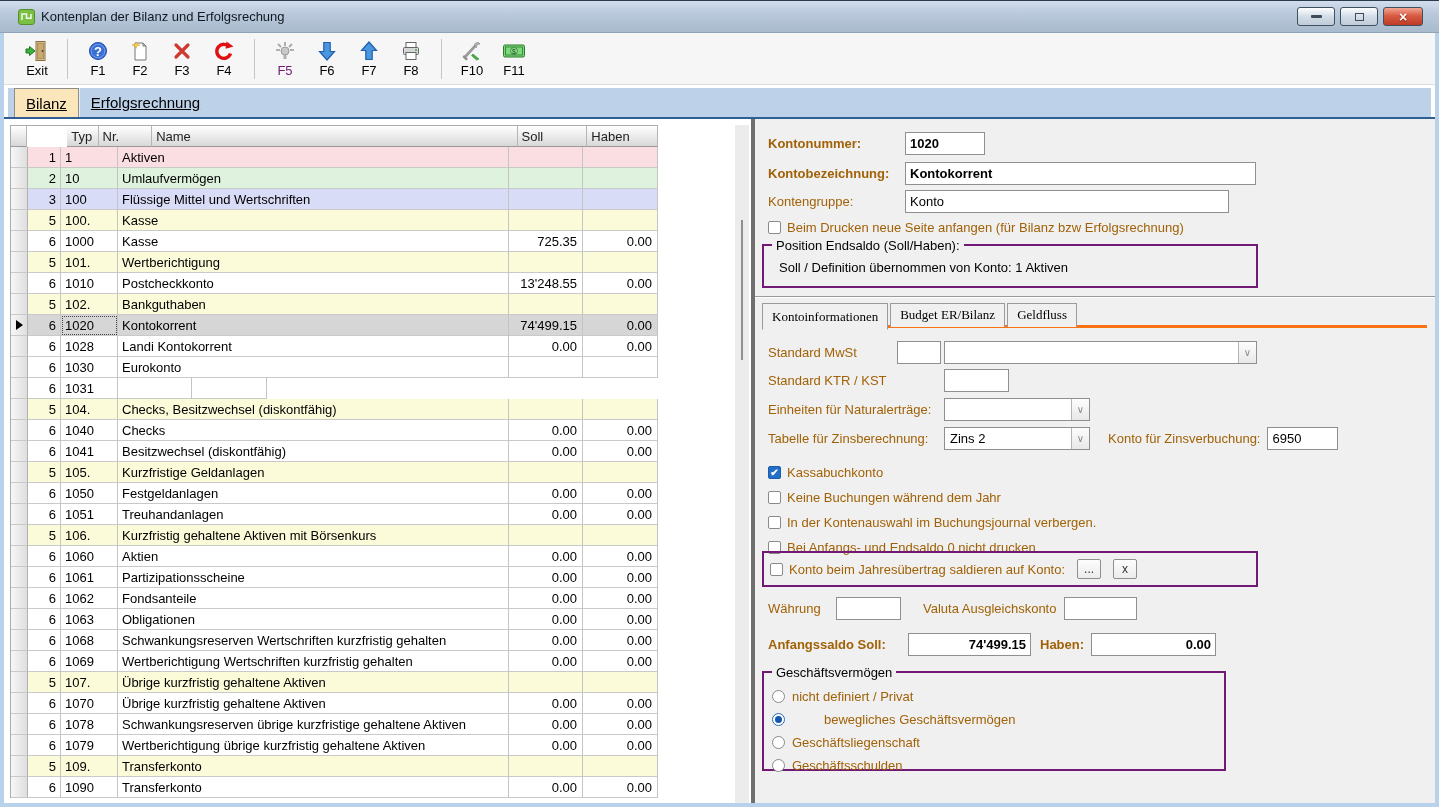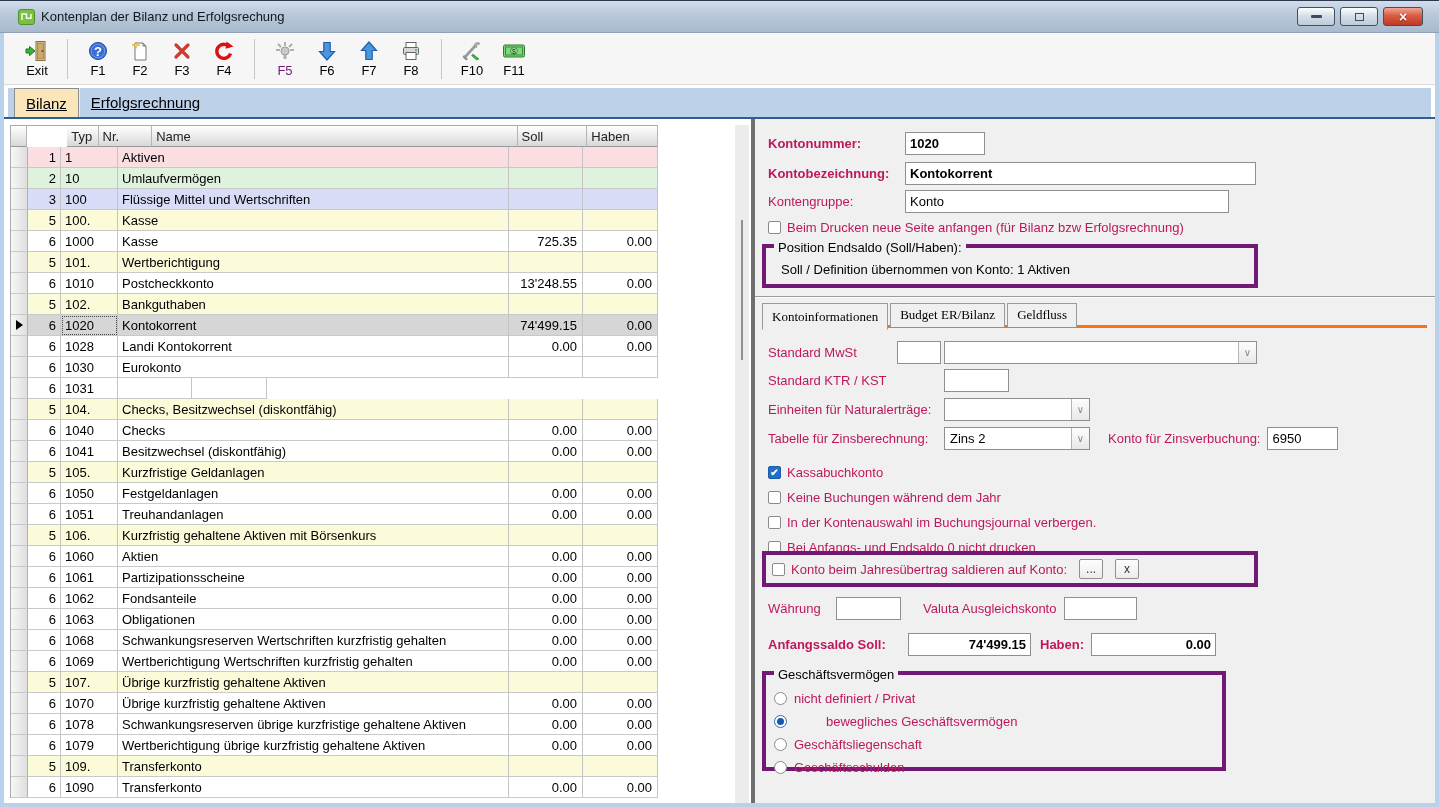--- a/index.html
+++ b/index.html
@@ -70,38 +70,38 @@
   .trow.selected .cell:not(.c-sel) { background:#d6d6d6; }
   .trow.selected .c-nr { outline:1px dotted #444; outline-offset:-2px; }
   .sel-arrow { display:none; width:0; height:0; border-left:7px solid #000; border-top:5px solid transparent; border-bottom:5px solid transparent; }
   .trow.selected .sel-arrow { display:block; }
 
   .vscroll { position:absolute; right:2px; top:6px; bottom:0; width:14px; background:#ececec; }
   .vscroll .thumb { position:absolute; left:6px; top:95px; width:2px; height:140px; background:#8f8f8f; }
 
   
   .r-row { position:absolute; left:13px; right:8px; display:flex; align-items:center; }
-  .lbl { color:#be185d; }
+  .lbl { color:#a16207; }
   .b { font-weight:bold; }
   input.fld { height:23px; border:1px solid #8f8f8f; background:#fff; font-family:"Liberation Sans",sans-serif;
               font-size:13px; padding:0 4px; outline:none; }
   input.fld.b { font-weight:bold; }
   input.fld.num { text-align:right; }
   .selbox { height:23px; border:1px solid #8f8f8f; background:#fff; display:flex; align-items:center; }
   .selbox .selval { flex:1; padding:0 5px; font-size:13px; }
   .chev { width:18px; height:100%; border-left:1px solid #b5b5b5; background:linear-gradient(#fdfdfd,#e8e8e8);
           color:#8a8a8a; font-size:10px; display:flex; align-items:center; justify-content:center; }
   .cb { width:13px; height:13px; border:1px solid #8a8a8a; border-radius:2px; background:#fff; flex:0 0 auto;
         display:flex; align-items:center; justify-content:center; margin-right:6px; }
   .cb.checked { background:#2070c8; border-color:#1a5ca8; color:#fff; font-size:10px; font-weight:bold; }
   .rb { width:13px; height:13px; border:1px solid #8a8a8a; border-radius:50%; background:#fff; flex:0 0 auto;
         display:flex; align-items:center; justify-content:center; margin-right:7px; }
   .rb.selected { border-color:#2b6cb8; }
   .rb.selected::after { content:''; width:7px; height:7px; border-radius:50%; background:#1458b0; }
-  .groupbox { position:absolute; border:4px solid #701a75; }
+  .groupbox { position:absolute; border:2px solid #701a75; }
   .groupbox .legend { position:absolute; top:-8px; left:8px; background:#f0f0f0; padding:0 4px; font-size:13px; }
   .divider { position:absolute; left:0; right:0; height:2px; border-top:1px solid #9a9a9a; border-bottom:1px solid #fdfdfd; }
   .rtabs { position:absolute; top:184px; left:7px; right:8px; height:25px; display:flex; align-items:flex-start;
            border-bottom:3px solid #f97316;font-family:Liberation Serif, serif; }
   .rtab { border:1px solid #9a9a9a; border-bottom:none; background:#f0f0f0; font-size:13px; padding:3px 9px 4px;
           margin-bottom:-1px; margin-right:2px; }
   .rtab.active { padding-top:5px; border-bottom:1px solid #f0f0f0; z-index:2; }
   .mini-btn { width:24px; height:20px; border:1px solid #8f8f8f; border-radius:2px; background:linear-gradient(#fdfdfd,#ececec);
               font-size:12px; display:flex; align-items:center; justify-content:center; margin-left:12px; color:#333; }
   .cbx-item { display:flex; align-items:center; height:25px; }

